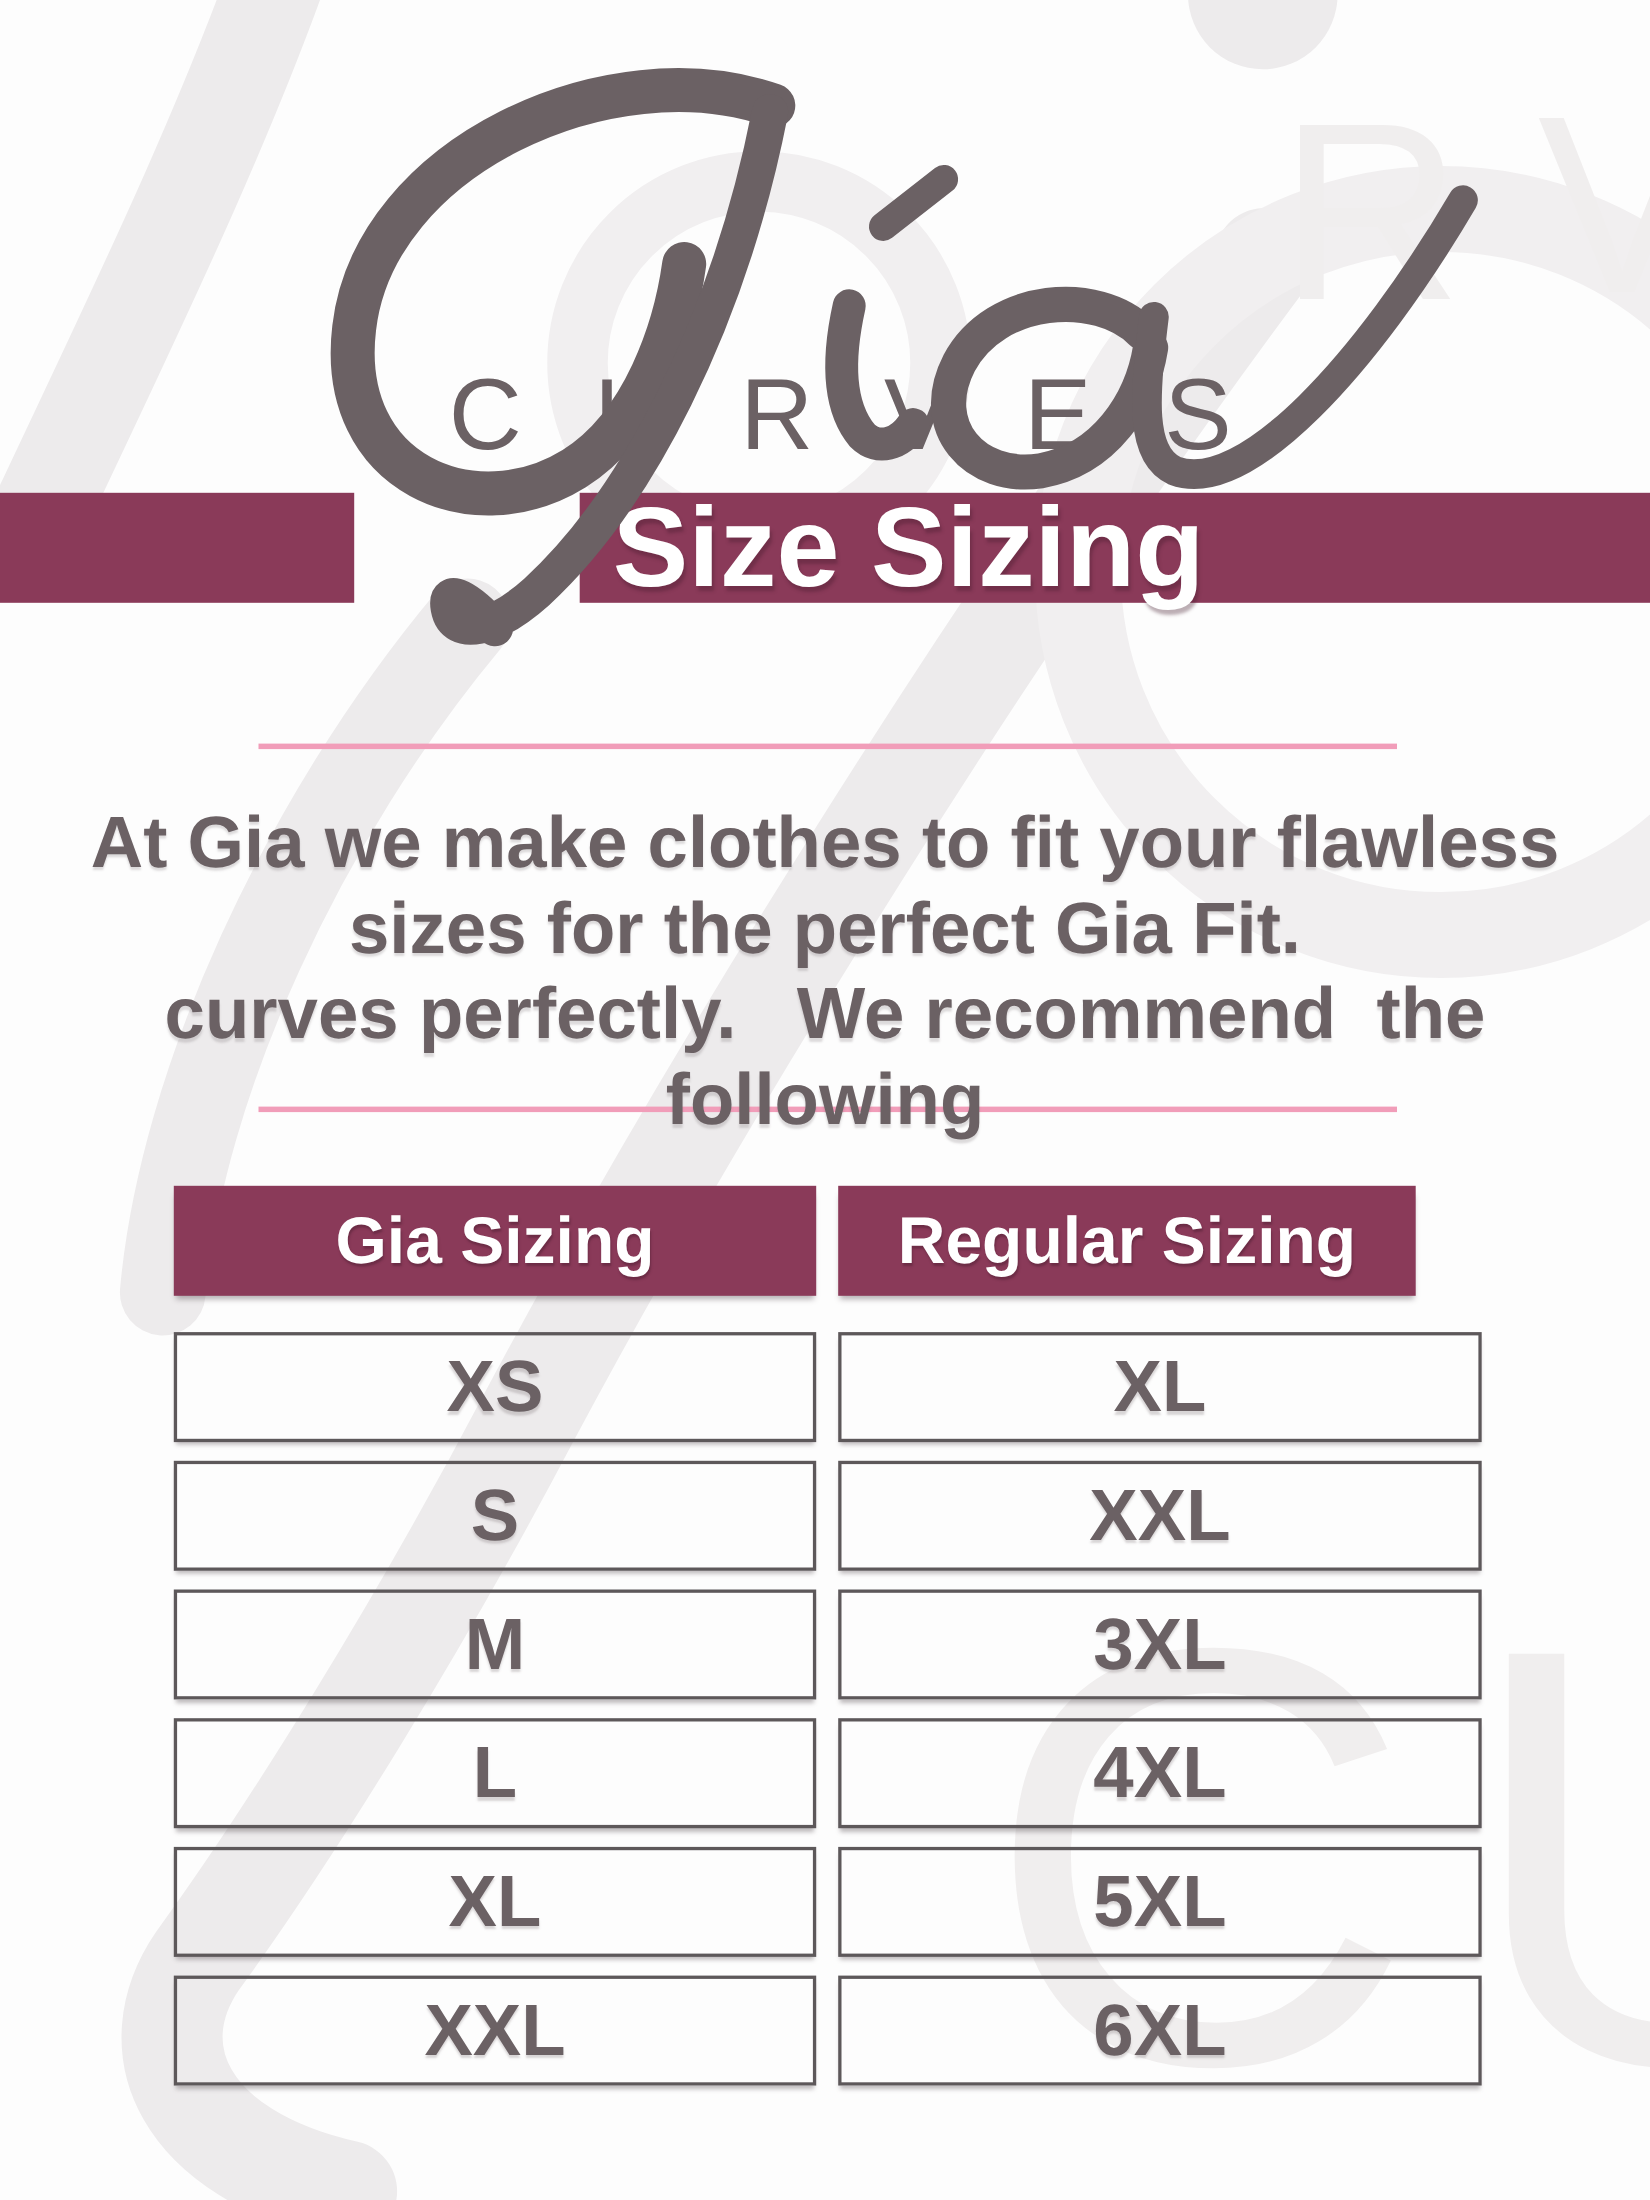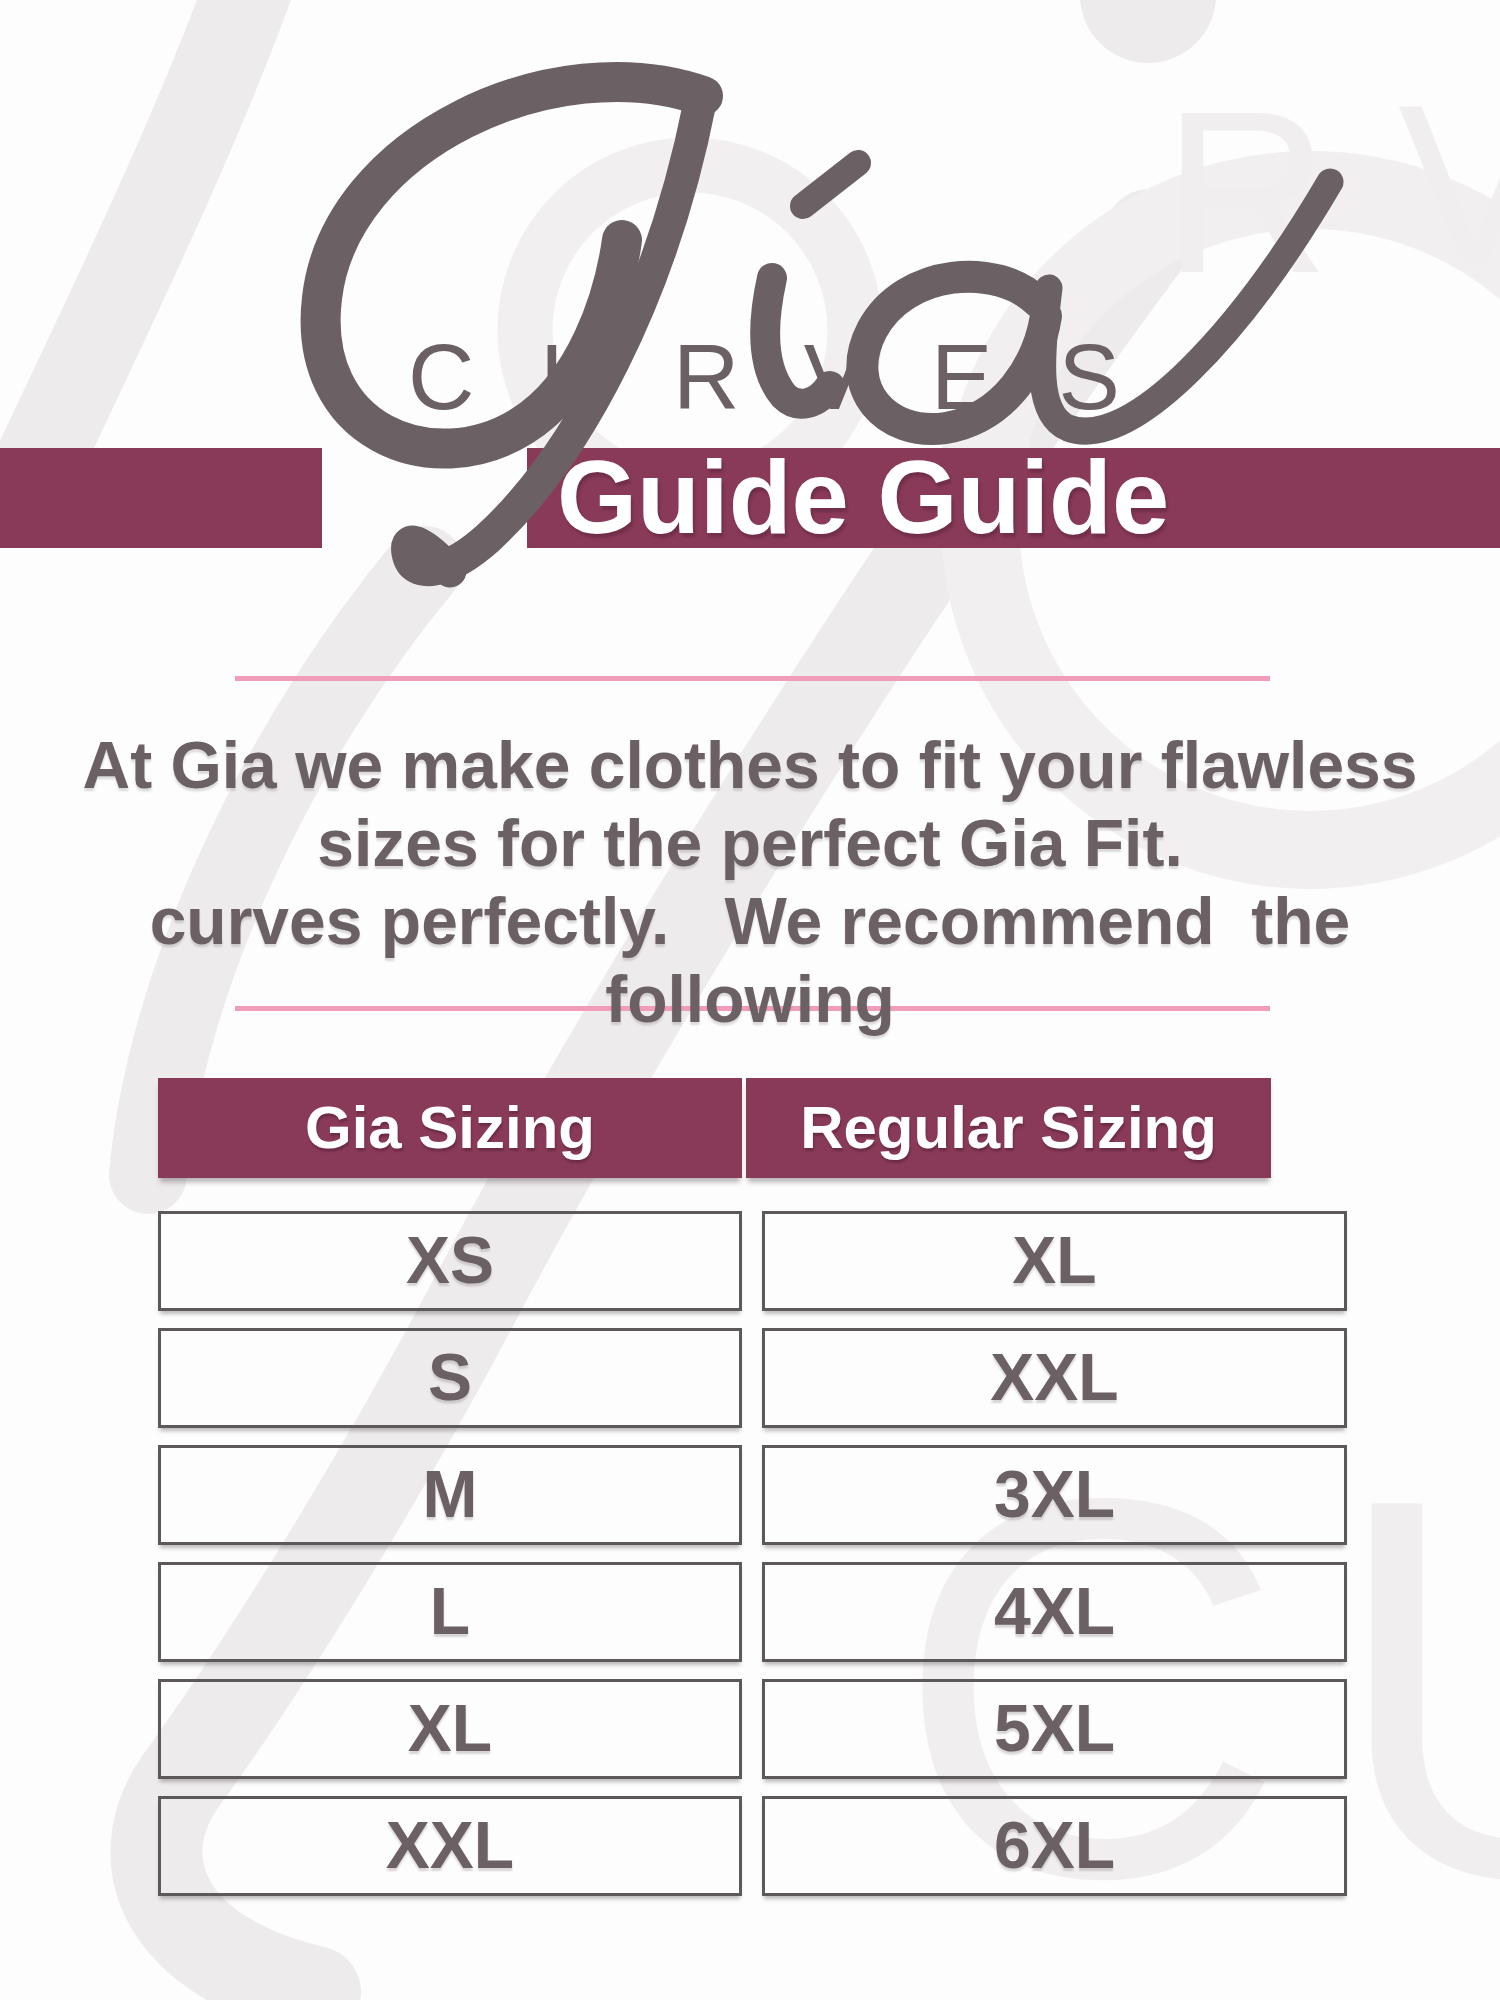--- a/index.html
+++ b/index.html
@@ -43,21 +43,21 @@
   }
   .intro-line{white-space:pre-wrap;}
   
   .thead{position:absolute;left:158px;top:1078px;width:1189px;height:100px;display:flex;z-index:4;}
   .th{
     background:#8a3a59;height:100px;line-height:100px;text-align:center;
     color:#fff;font-weight:bold;font-size:60px;
     text-shadow:1px 3px 2px rgba(66,25,43,.4);
     box-shadow:0 6px 5px -2px rgba(95,85,90,.45);
   }
-  .th-gia{width:584px;margin-right:4px;}
+  .th-gia{width:584px;margin-right:20px;}
   .th-regular{width:525px;}
   .tbody{position:absolute;left:158px;top:1211px;width:1189px;z-index:4;}
   .trow{display:flex;margin-bottom:17px;height:100px;}
   .cell{
     box-sizing:border-box;border:3px solid #5d585a;height:100px;
     line-height:92px;text-align:center;background:transparent;
     color:#6b6164;font-weight:bold;font-size:66px;
     text-shadow:0 3px 2px rgba(107,97,100,.25);
     box-shadow:0 5px 4px -2px rgba(95,85,90,.4);
   }
@@ -92,21 +92,21 @@
     <path d="M 803,206 L 858,163" stroke-width="26"></path>
     <path d="M 1038,302 C 998,262 905,268 872,330 C 842,388 886,437 946,428 C 1004,418 1038,366 1046,316" stroke-width="32"></path>
     <path d="M 1049,288 C 1040,360 1036,414 1068,428 C 1132,452 1243,330 1330,182" stroke-width="27"></path>
   </g>
 </svg>
 
 <div class="wordmark">CURVES</div>
 
 <div class="banner-left"></div>
 <div class="banner-main">
-  <div class="banner-title">Guide Guide</div>
+  <div class="banner-title">Size Sizing</div>
 </div>
 
 <div class="divider" id="divider-top"></div>
 <div class="divider" id="divider-bottom"></div>
 
 <div class="intro">
   <div class="intro-line">At Gia we make clothes to fit your flawless</div>
   <div class="intro-line">sizes for the perfect Gia Fit.</div>
   <div class="intro-line">curves perfectly.   We recommend  the following</div>
 </div>

